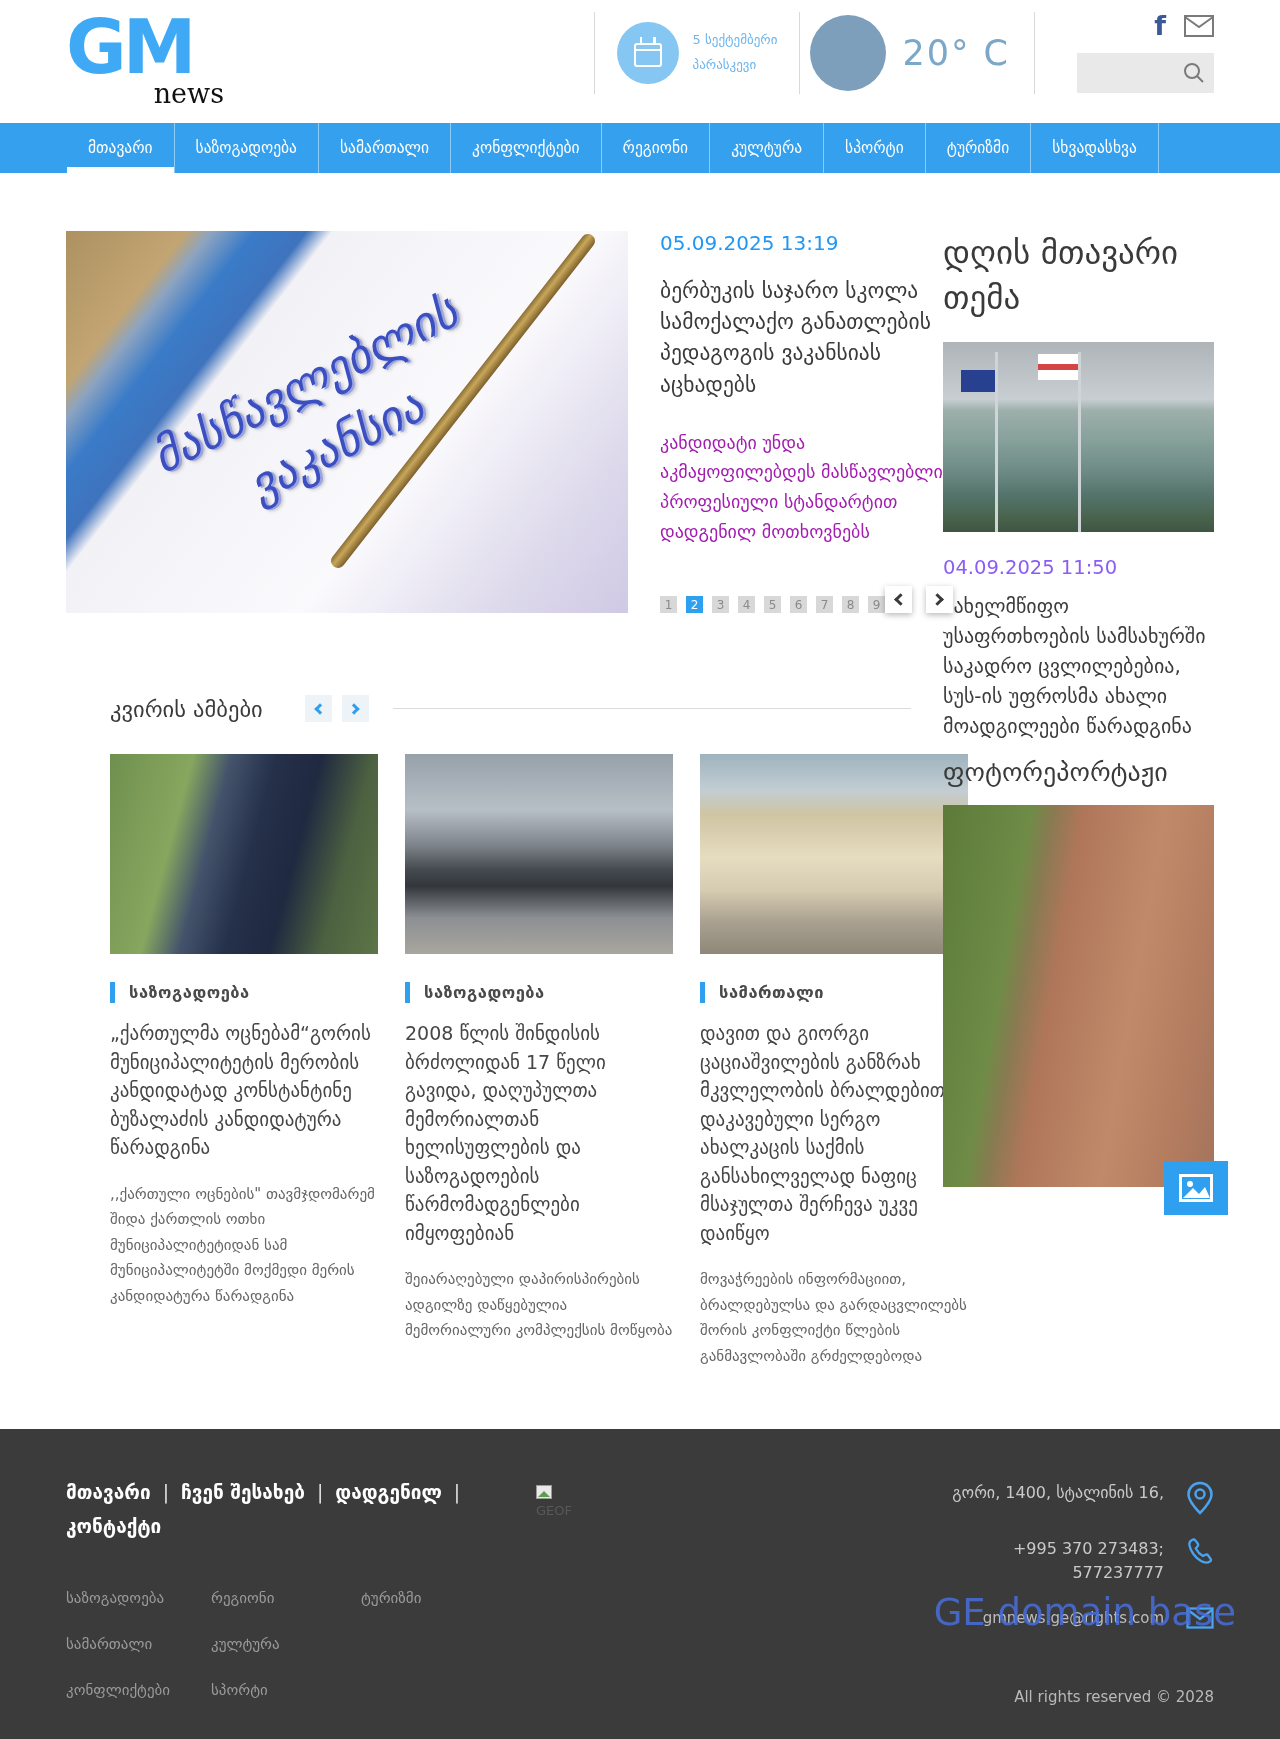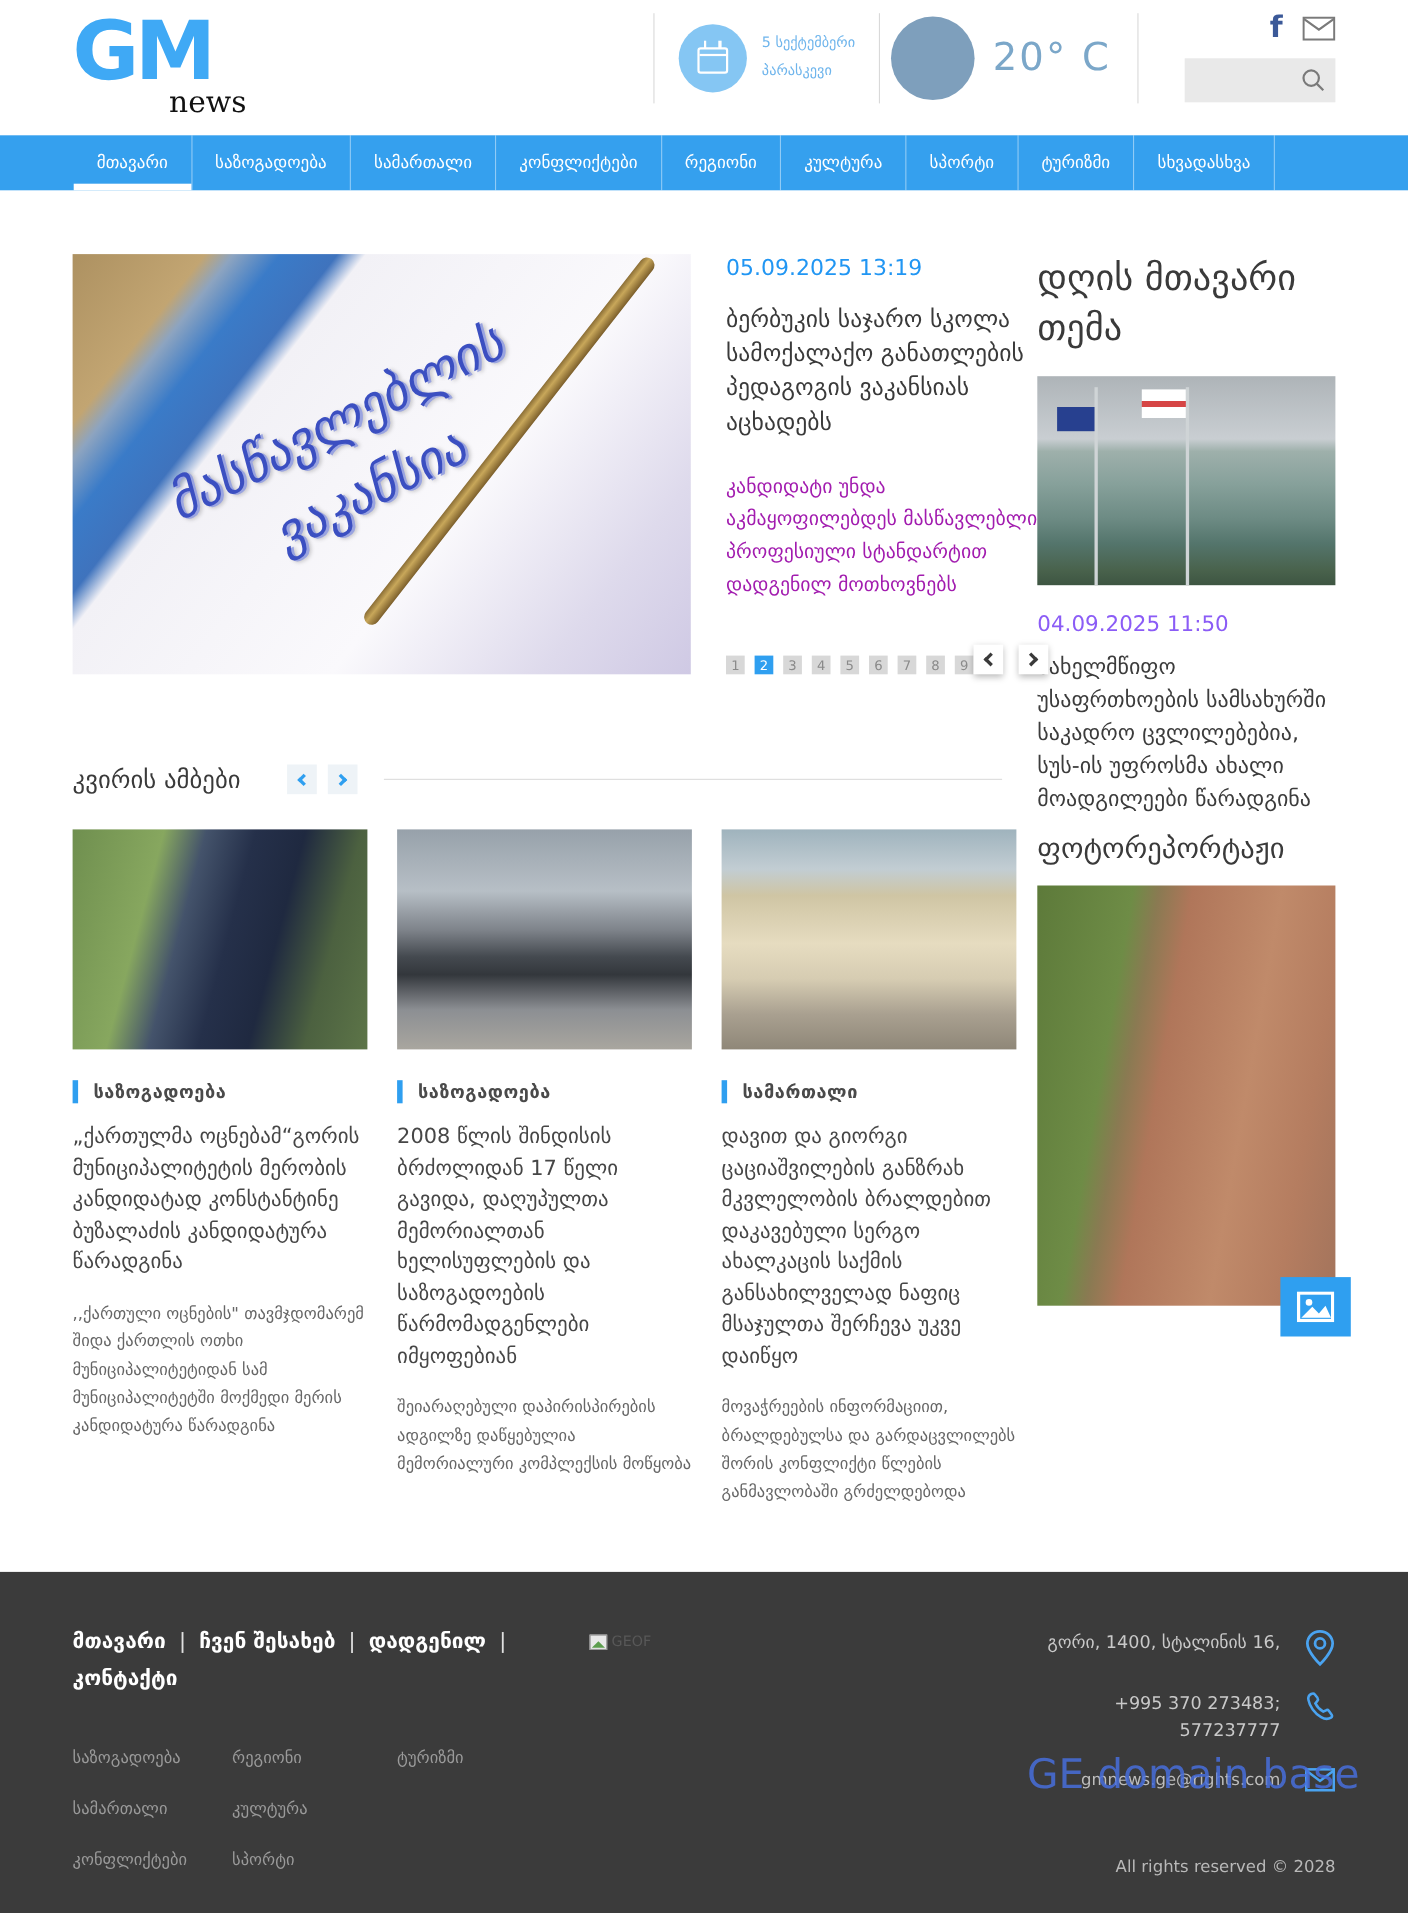--- a/index.html
+++ b/index.html
@@ -73,21 +73,21 @@
   .sb-img .pole1, .sb-img .pole2 { position:absolute; top:10px; width:3px; height:185px; background:#cfd4d6; }
   .sb-img .pole1 { left:52px; } .sb-img .pole2 { left:135px; }
   .sb-date { margin-top:24px; color:#8b5cf6; font-size:19.5px; }
   .sb-title { margin-top:12px; font-size:20px; color:#3c3c3c; line-height:1.5; }
   .sb-photo-heading { margin-top:16px; font-size:26px; color:#3a3a3a; }
   .sb-photo { width:271px; height:382px; margin-top:18px; position:relative;
     background:linear-gradient(100deg,#5d7a3a 0%,#6e8c46 26%,#8a7a52 33%,#b0765a 42%,#c08a6a 66%,#b57d60 84%,#a3745c 100%); }
   .photo-btn { position:absolute; right:-14px; bottom:-28px; width:64px; height:54px; background:#2f9ff0; display:flex; align-items:center; justify-content:center; cursor:pointer; }
 
   
-  .weekly { margin-top:82px; }
+  .weekly { margin-top:82px;margin-left:44px; }
   .weekly-head { display:flex; align-items:center; }
   .weekly-title { font-size:22.5px; color:#3a3a3a; }
   .weekly-arrows { display:flex; gap:10px; margin-left:42px; }
   .warrow { width:27px; height:27px; background:#eef3f7; display:flex; align-items:center; justify-content:center; cursor:pointer; }
   .wchev { width:8px; height:8px; border-left:3px solid #2f9ff0; border-bottom:3px solid #2f9ff0; }
   .wchev.left { transform:rotate(45deg); margin-left:3px; }
   .wchev.right { transform:rotate(-135deg); margin-right:3px; }
   .weekly-line { flex:1; height:1px; background:#dcdcdc; margin-left:24px; }
   .cards { display:flex; gap:27px; margin-top:32px; }
   .card { width:268px; cursor:pointer; }
@@ -107,21 +107,21 @@
   .f-left { width:470px; }
   .f-toplinks { color:#fff; font-size:19px; font-weight:bold; display:flex; gap:12px; flex-wrap:wrap; }
   .f-toplinks span { cursor:pointer; }
   .f-toplinks .sep { cursor:default; font-weight:normal; color:#e0e0e0; }
   .f-links { margin-top:52px; font-size:15px; color:#9a9a9a; }
   .f-links-row { display:flex; margin-bottom:28px; }
   .f-links-row span { cursor:pointer; }
   .f-links-row span:nth-child(1) { width:145px; }
   .f-links-row span:nth-child(2) { width:150px; }
   .f-center { width:260px; padding-top:4px; }
-  .broken-img { display:flex; align-items:flex-end; gap:4px; }
+  .broken-img { display:flex; align-items:flex-start; gap:4px;flex-direction:column; }
   .broken-glyph { width:16px; height:14px; border:1.5px solid #9a9a9a; background:#e9e9e9; position:relative; overflow:hidden; }
   .broken-glyph::after { content:""; position:absolute; left:1px; bottom:1px; border-left:6px solid transparent; border-right:6px solid transparent; border-bottom:6px solid #5d9e4e; }
   .broken-alt { font-size:13px; color:#585858; }
   .f-right { margin-left:auto; width:400px; position:relative; }
   .f-row { display:flex; align-items:flex-start; justify-content:flex-end; margin-bottom:22px; }
   .f-row-text { font-size:16px; color:#c9c9c9; text-align:right; margin-right:22px; line-height:1.5; }
   .f-email { font-size:15px; color:#bdbdbd; }
   .watermark { position:absolute; right:-22px; top:110px; font-size:37px; color:rgba(72,110,220,.85); white-space:nowrap; pointer-events:none; }
   .f-copy { text-align:right; font-size:15px; color:#b9b9b9; margin-top:58px; }
   svg { display:block; }

